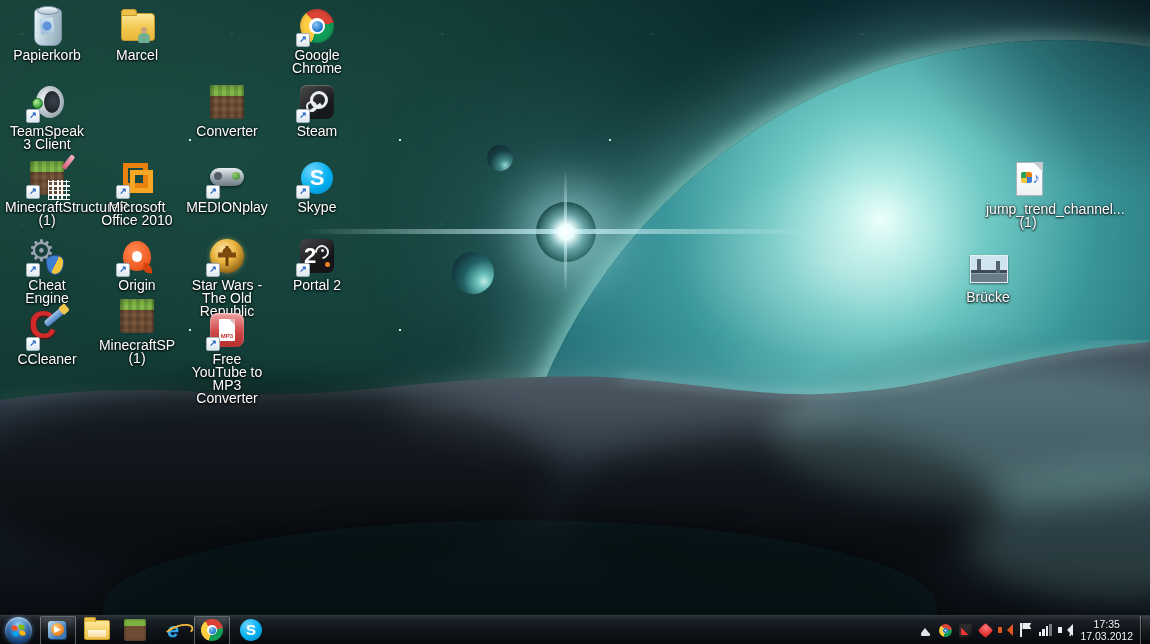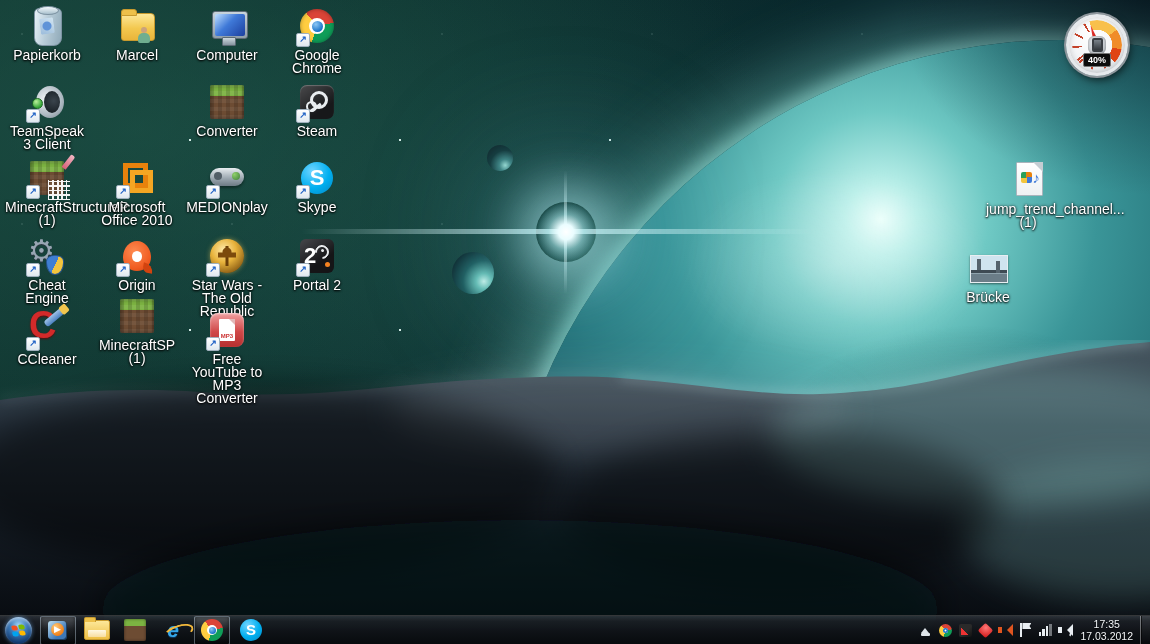--- a/index.html
+++ b/index.html
@@ -366,28 +366,20 @@
       </div>
     <div class="dlabel">Origin</div>
   </div>
   <div class="dicon" style="left:95px;top:296px">
     <div class="art">
         <div class="mc"></div>
       </div>
     <div class="dlabel">MinecraftSP (1)</div>
   </div>
 
-  <div class="dicon" style="left:185px;top:6px">
-    <div class="art">
-        <div class="monitor">
-          <div class="scr"></div>
-        </div>
-      </div>
-    <div class="dlabel">Computer</div>
-  </div>
   <div class="dicon" style="left:185px;top:82px">
     <div class="art">
         <div class="mc"></div>
       </div>
     <div class="dlabel">Converter</div>
   </div>
   <div class="dicon" style="left:185px;top:158px">
     <div class="art">
         <div class="pad"></div>
       <div class="sc">↗</div>
@@ -465,28 +457,20 @@
   </div>
   <div class="dicon" style="left:946px;top:248px">
     <div class="art">
         <div class="photo">
           <div class="deck"></div>
         </div>
       </div>
     <div class="dlabel">Brücke</div>
   </div>
 
-  <div class="gauge" style="left:1066px;top:14px;width:56px;height:56px;z-index:1">
-    <div class="arc"></div>
-    <div class="needle" style="height:21px;margin:-21px 0 0 -3px;transform:rotate(-18deg)"></div>
-    <div class="hub" style="width:18px;height:18px">
-        <div class="chip" style="width:7px;height:10px"></div>
-      </div>
-    <div class="val" style="bottom:6px">40%</div>
-  </div>
 
   <div class="taskbar">
     <div class="orb">
       <div class="flag">
           <i class="f1"></i>
           <i class="f2"></i>
           <i class="f3"></i>
           <i class="f4"></i>
         </div>
     </div>

